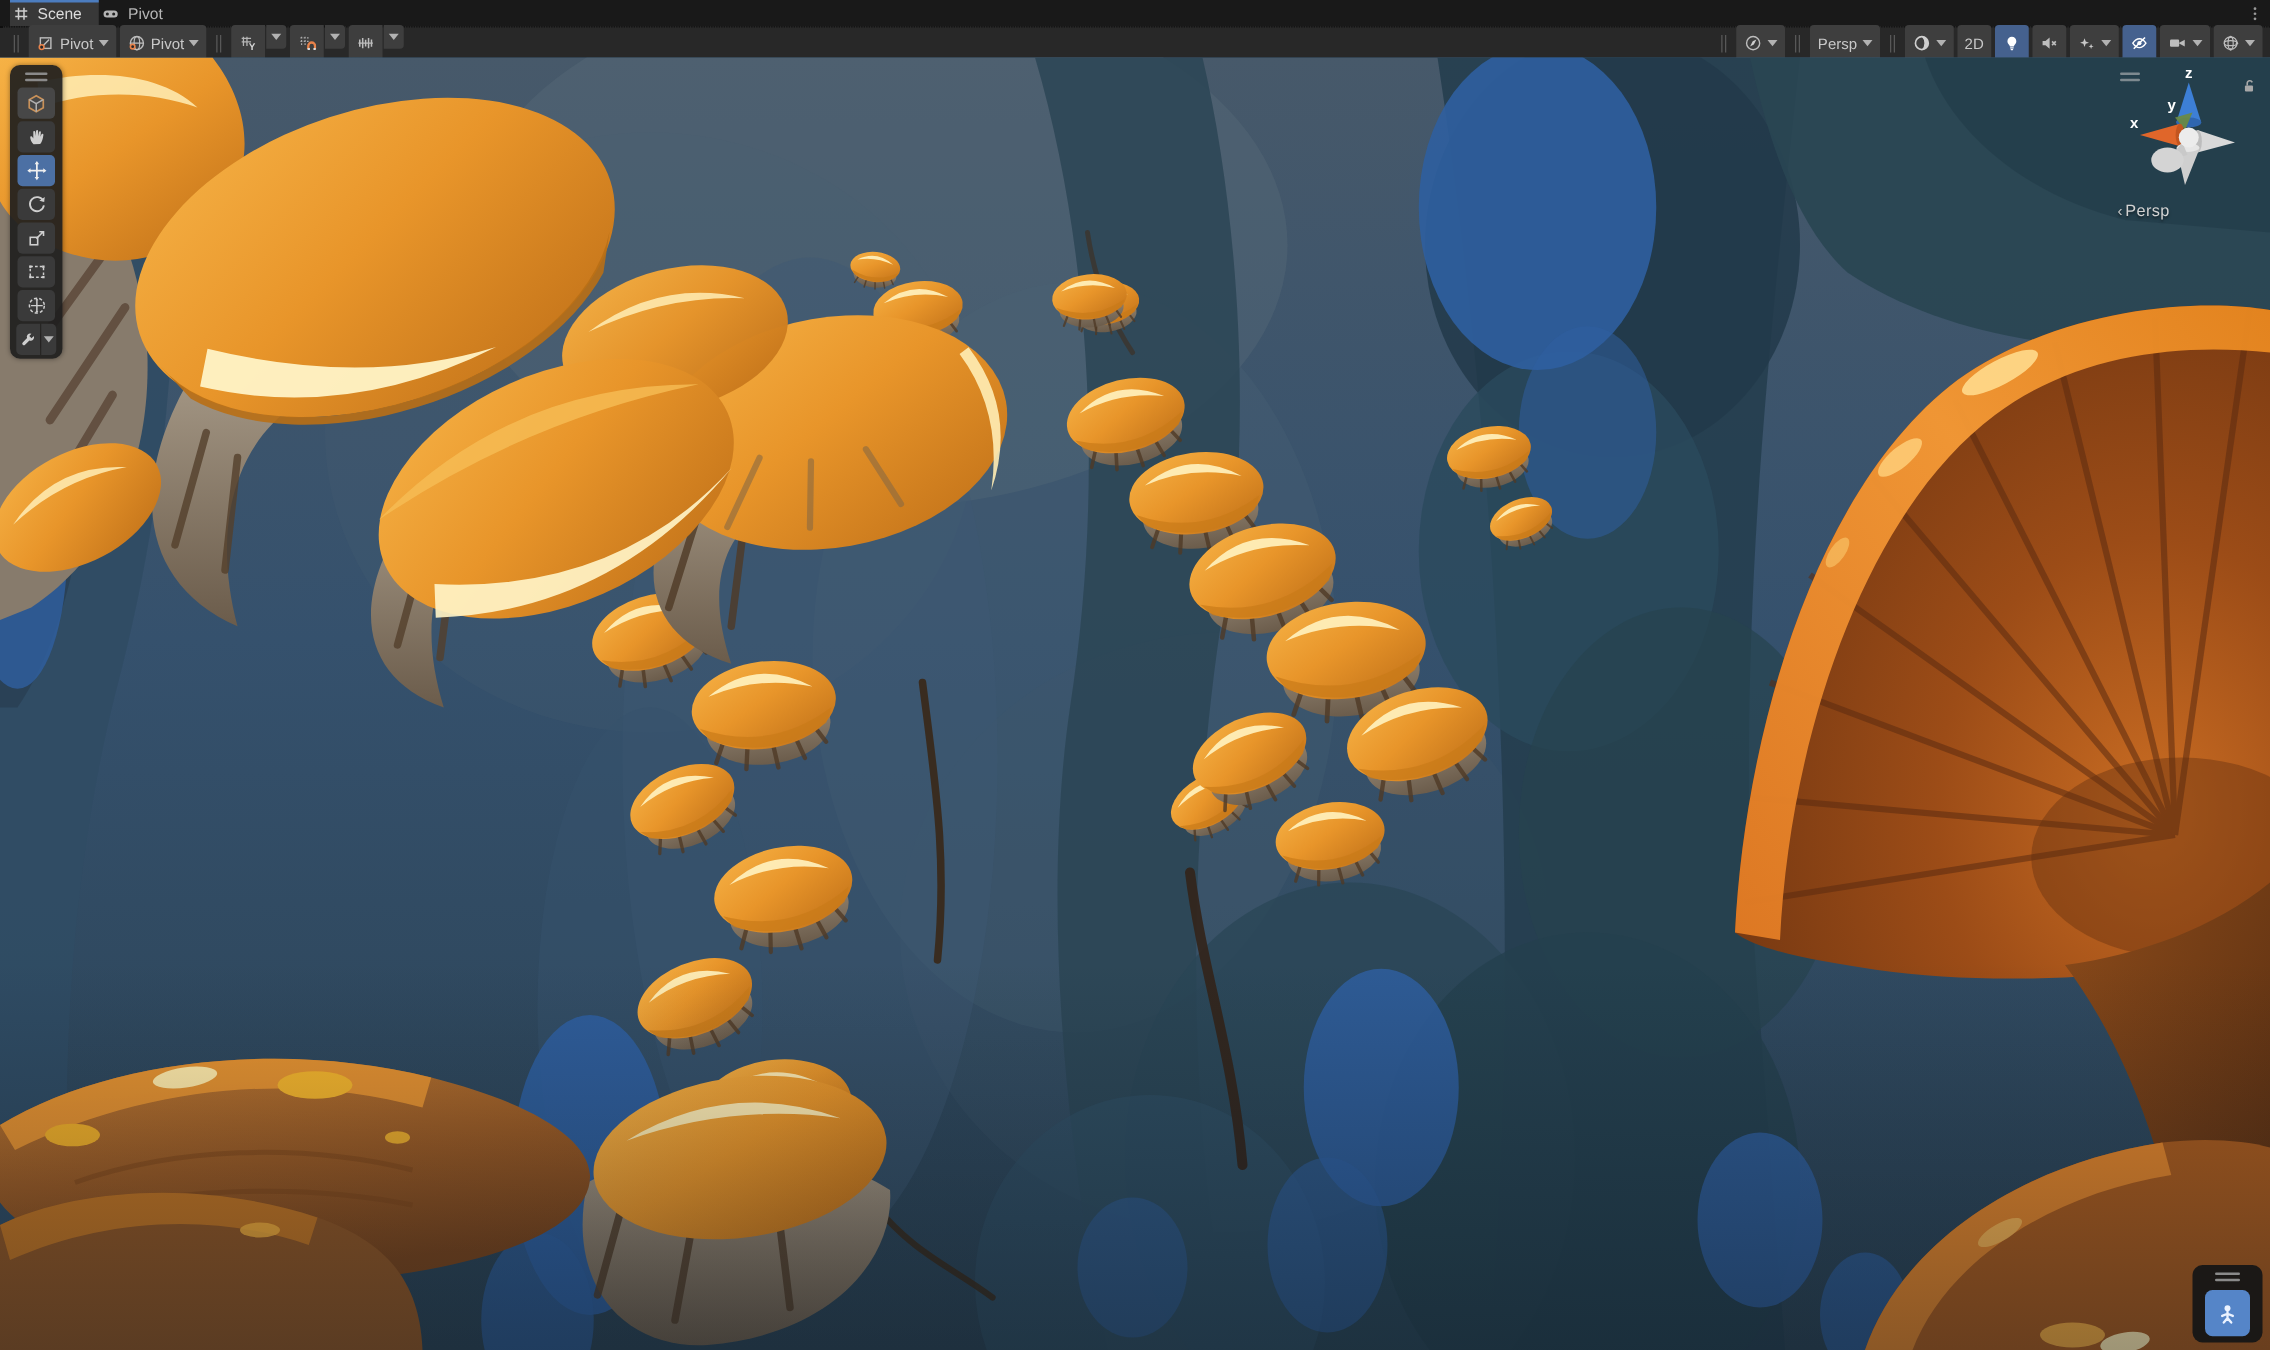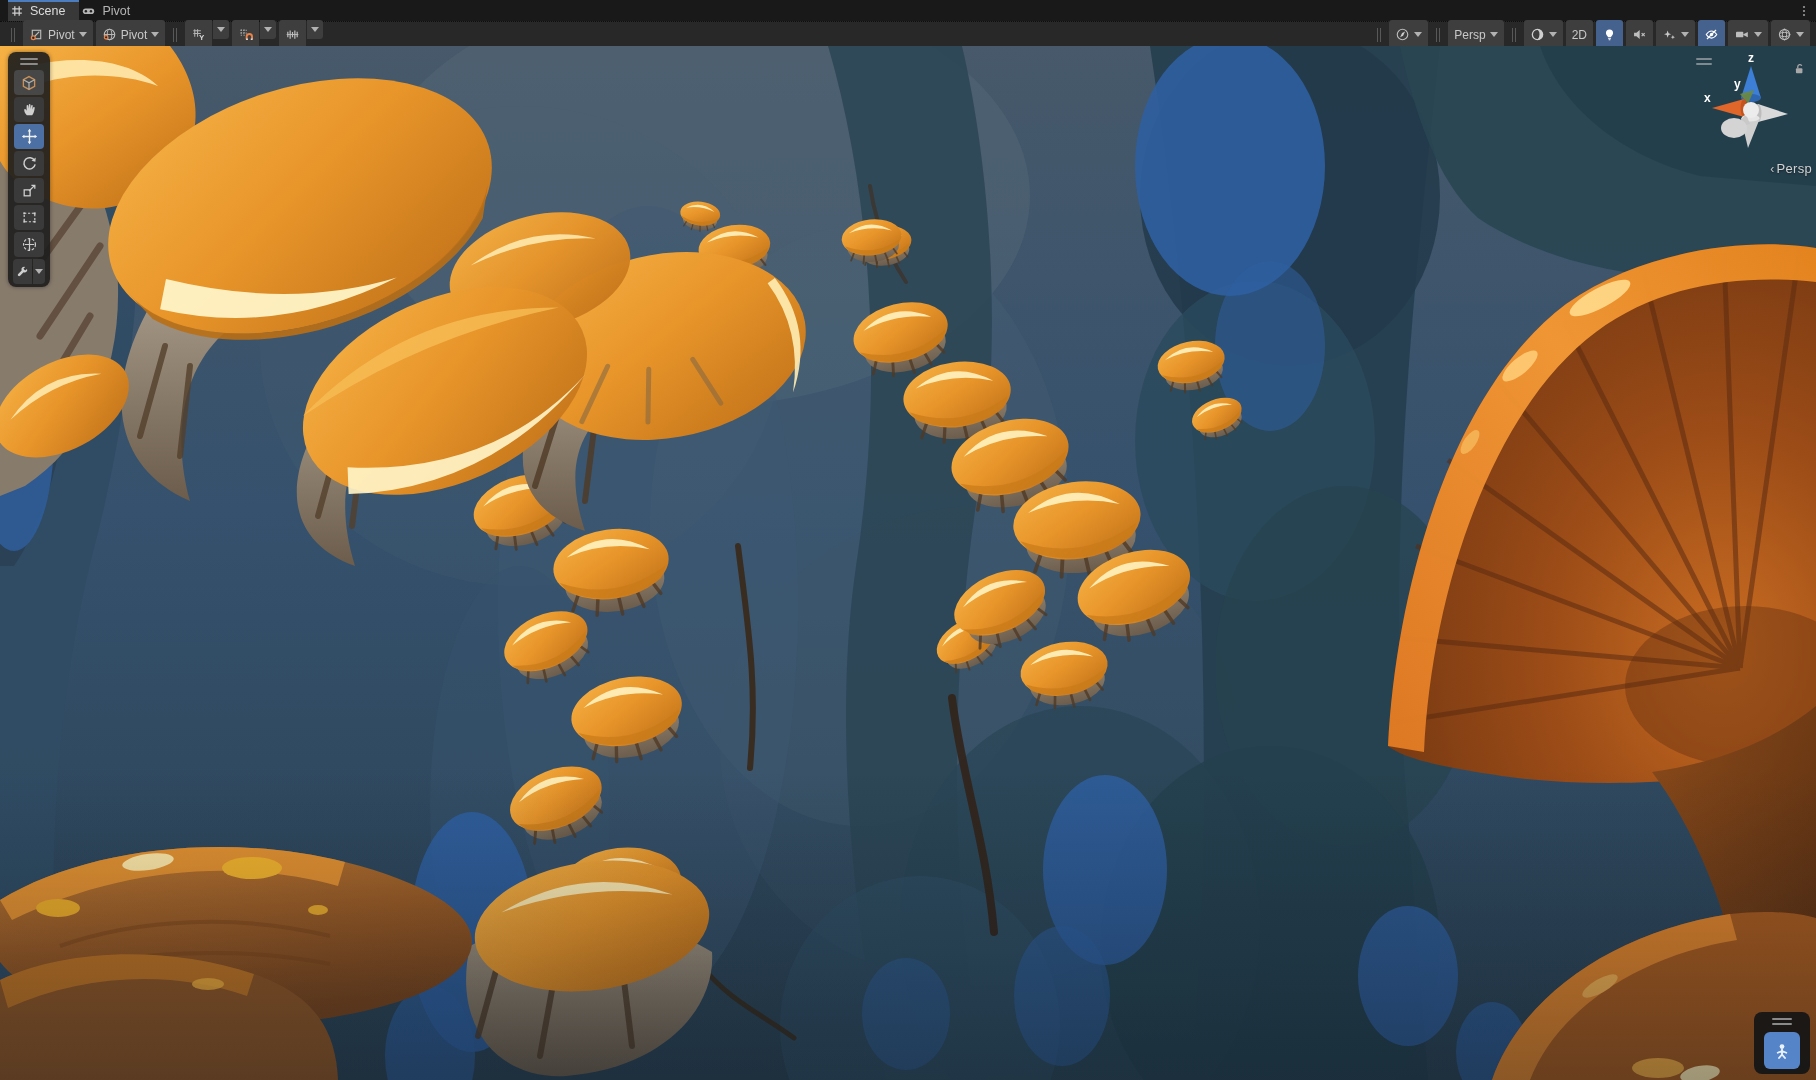--- a/index.html
+++ b/index.html
@@ -48,21 +48,21 @@
   .rail-row{display:flex;gap:1px}
   .rail-row .rail-btn.main{width:19px;border-radius:4px 0 0 4px}
   .rail-row .rail-btn.arr{width:12px;border-radius:0 4px 4px 0}
 
   
   .gizmo{position:absolute;top:4px;right:4px;width:118px;height:130px}
   .gizmo .g-handle{position:absolute;top:8px;left:2px;width:16px;display:flex;
     flex-direction:column;gap:3px}
   .gizmo .g-handle span{height:2px;background:rgba(200,200,200,.55);border-radius:1px}
   .gizmo .lock{position:absolute;top:12px;right:6px}
-  .gizmo .persp{position:absolute;bottom:4px;left:0;right:0;text-align:right;
+  .gizmo .persp{position:absolute;bottom:4px;left:0;right:16px;text-align:left;
     color:#d2d2d2;font-size:13px;letter-spacing:.3px;text-shadow:0 1px 2px rgba(0,0,0,.5)}
   .gizmo .persp .ang{font-size:12px;color:#c4c4c4;margin-right:2px}
 
   
   .nav-overlay{position:absolute;right:6px;bottom:6px;width:46px;
     background:rgba(22,22,22,.95);border-radius:8px;padding:4px 5px 5px;display:flex;
     flex-direction:column;align-items:center;gap:4px}
   .nav-overlay .rail-handle{width:20px}
   .nav-btn{width:36px;height:37px;background:#5585c8;border-radius:6px;border:none;
     display:flex;align-items:center;justify-content:center}

